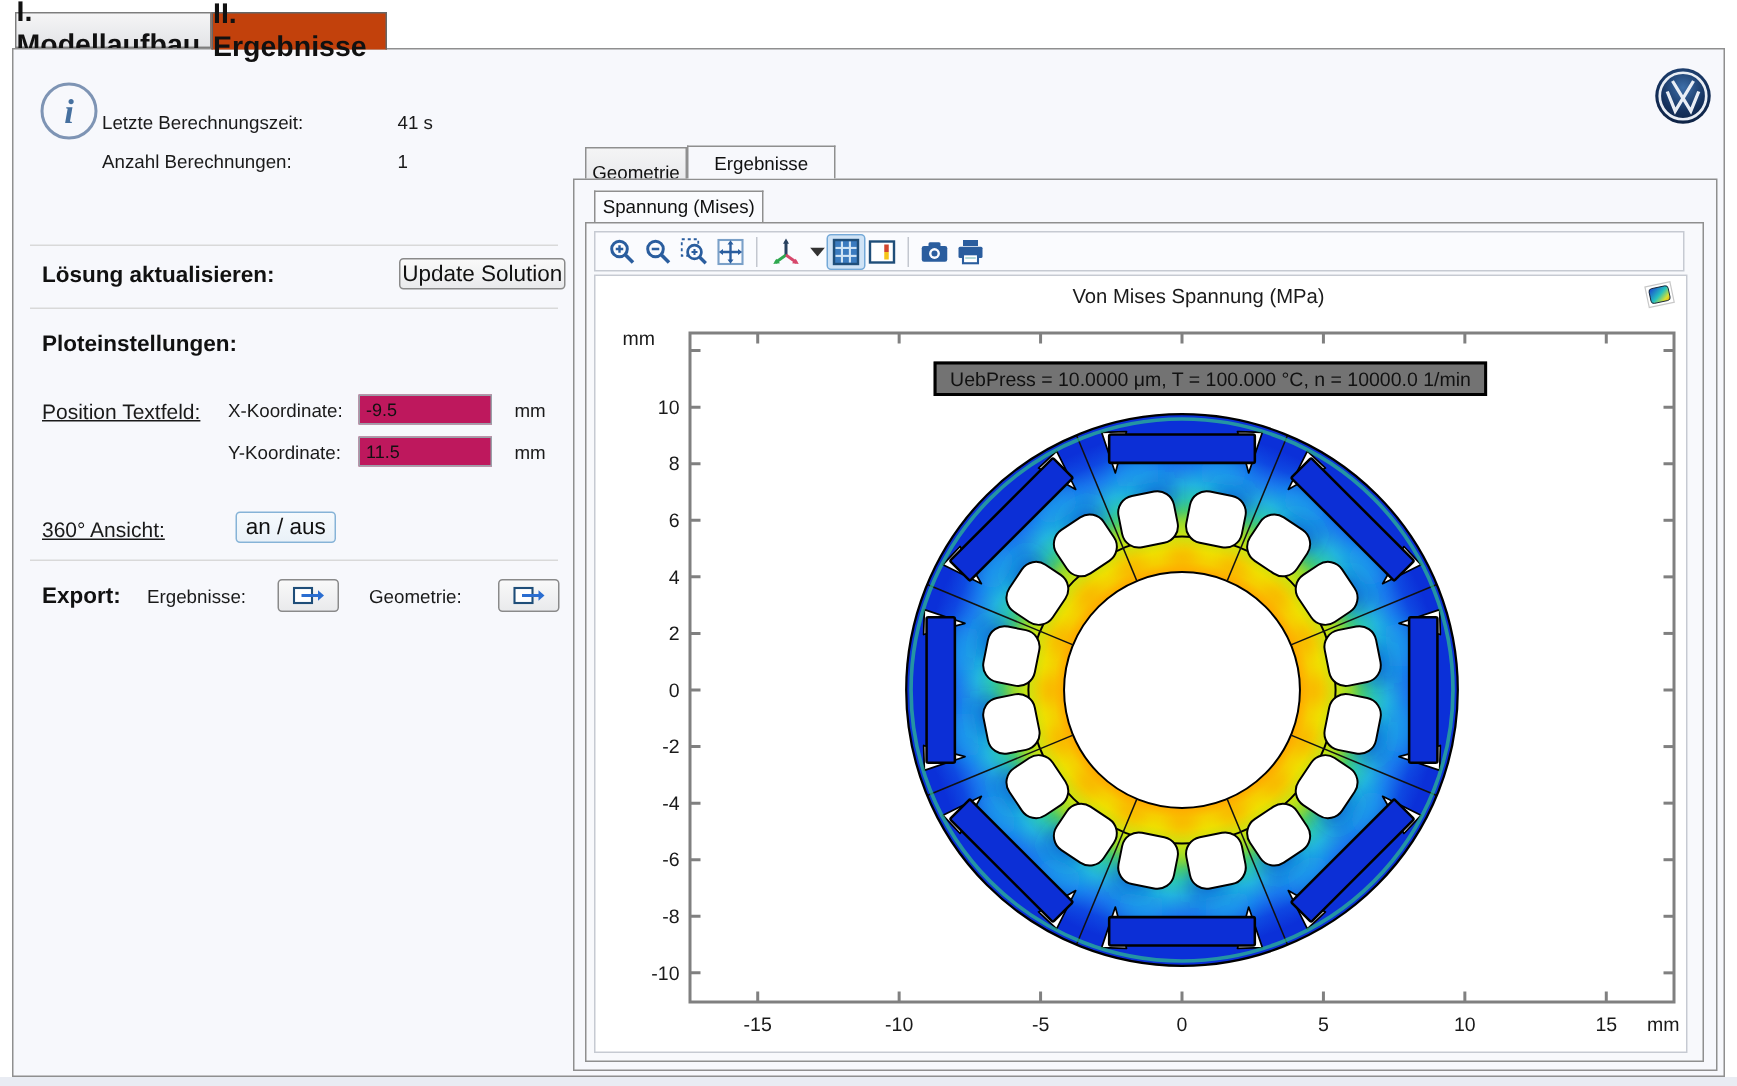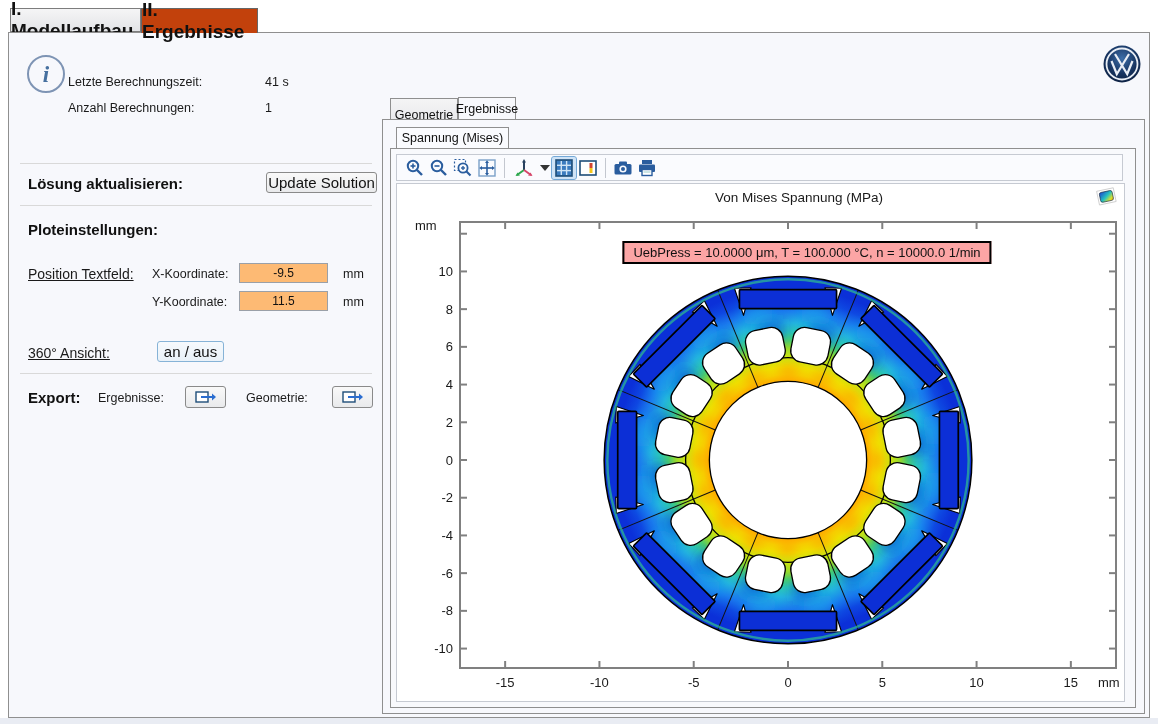--- a/index.html
+++ b/index.html
@@ -12,22 +12,22 @@
   .win{border:1px solid #8f8f8f;background:#f7f8fc;}
   .tab{box-sizing:border-box;border:1px solid #7d7d7d;display:flex;align-items:center;justify-content:center;
        font-size:19px;font-weight:bold;color:#111;background:linear-gradient(#f5f5f6,#e3e4e7);}
   .tab.active{background:#c2410c;border-color:#666;border-bottom:none;z-index:5;}
   .rtab{box-sizing:border-box;border:1px solid #8f8f8f;display:flex;align-items:center;justify-content:center;
         font-size:12.5px;color:#111;background:linear-gradient(#f4f4f5,#e4e5e8);}
   .rtab.active{background:#f7f8fc;border-bottom:none;z-index:5;}
   .btn{box-sizing:border-box;border:1px solid #8a8a8a;border-radius:3px;background:linear-gradient(#f9f9f9,#e9eaec);
        font-size:15px;color:#111;display:flex;align-items:center;justify-content:center;cursor:default;white-space:nowrap;}
   .btn.blue{border-color:#86b3d7;background:linear-gradient(#f6fafd,#e9f1f8);}
-  .field{box-sizing:border-box;width:89px;height:20px;border:1px solid #9aa0a8;background:#fdba74;font-size:12px;
-         font-family:"Liberation Sans",sans-serif;padding:0 4px;color:#111;text-align:center;}
+  .field{box-sizing:border-box;width:89px;height:20px;border:1px solid #9aa0a8;background:#be185d;font-size:12px;
+         font-family:"Liberation Sans",sans-serif;padding:0 4px;color:#111;}
   .toolbtn{width:24px;height:22px;display:flex;align-items:center;justify-content:center;border-radius:2px;}
   .toolbtn.pressed{background:#cfe3f6;outline:1px solid #74a9d8;}
   .tsep{width:1px;height:20px;background:#c3c7cf;margin:0 5px;}
   svg{display:block;}
 </style>
 </head>
 <body>
 <div id="page">
 
 <div class="abs tab" style="left:10px;top:8px;width:131px;height:24px;">
@@ -105,21 +105,21 @@
     <circle cx="19" cy="19" r="18.5" fill="url(#vwg)"></circle>
     <circle cx="19" cy="19" r="15.5" fill="none" stroke="#e9eef5" stroke-width="1.8"></circle>
     <path d="M12 9 L19 20.5 L26 9" fill="none" stroke="#e9eef5" stroke-width="2.2"></path>
     <path d="M8.5 16 L13.8 29 L19 20.5 L24.2 29 L29.5 16" fill="none" stroke="#e9eef5" stroke-width="2.2"></path>
   </svg>
 </div>
 
 <div class="abs rtab" style="left:390px;top:98px;width:68px;height:34px;">
   <span>Geometrie</span>
 </div>
-<div class="abs rtab active" style="left:458px;top:97px;width:58px;height:22px;">
+<div class="abs rtab active" style="left:458px;top:97px;width:99px;height:22px;">
   <span>Ergebnisse</span>
 </div>
 <div class="abs win" style="left:382px;top:119px;width:761px;height:593px;"></div>
 
 <div class="abs rtab active" style="left:396px;top:127px;width:113px;height:21px;background:#fafbfe;">
   <span>Spannung (Mises)</span>
 </div>
 <div class="abs" style="left:390px;top:148px;width:744px;height:558px;border:1px solid #8f8f8f;background:#f8f9fc;"></div>
 
 <div class="abs" style="left:396px;top:154px;width:727px;height:27px;border:1px solid #c6cad2;background:#fafbfe;
@@ -205,21 +205,21 @@
           <rect x="5" y="2" width="10" height="4" fill="#2a5d9e"></rect>
           <rect x="2" y="6.5" width="16" height="7.5" rx="1" fill="#2a5d9e"></rect>
           <rect x="5" y="11.5" width="10" height="6" fill="#fff" stroke="#2a5d9e" stroke-width="1.4"></rect>
           <line x1="6.5" y1="14" x2="13.5" y2="14" stroke="#9cc" stroke-width="1"></line>
         </svg>
   </div>
 </div>
 
 <div class="abs" style="left:396px;top:183px;width:727px;height:517px;border:1px solid #c6cad2;background:#fff;">
   <div class="abs" style="left:0;top:6px;width:804px;text-align:center;font-size:13.5px;color:#1a1a1a;">Von Mises Spannung (MPa)</div>
-  <div class="abs" style="left:410px;top:57px;transform:translateX(-50%);border:2px solid #000;background:#fca5a5;
+  <div class="abs" style="left:410px;top:57px;transform:translateX(-50%);border:2px solid #000;background:#737373;
        font-size:13px;color:#111;line-height:19px;padding:0 9px;white-space:nowrap;">UebPress = 10.0000 μm, T = 100.000 °C, n = 10000.0  1/min</div>
   <div class="abs" style="left:697px;top:3px;">
     <svg width="25" height="20" viewBox="0 0 25 20">
       <defs>
             <linearGradient id="pg" x1="0" y1="0" x2="1" y2="1">
         <stop offset="0" stop-color="#1b3fd0"></stop>
               <stop offset="0.5" stop-color="#25c0c0"></stop>
               <stop offset="0.8" stop-color="#d8e030"></stop>
               <stop offset="1" stop-color="#f0a000"></stop>
             </linearGradient>

